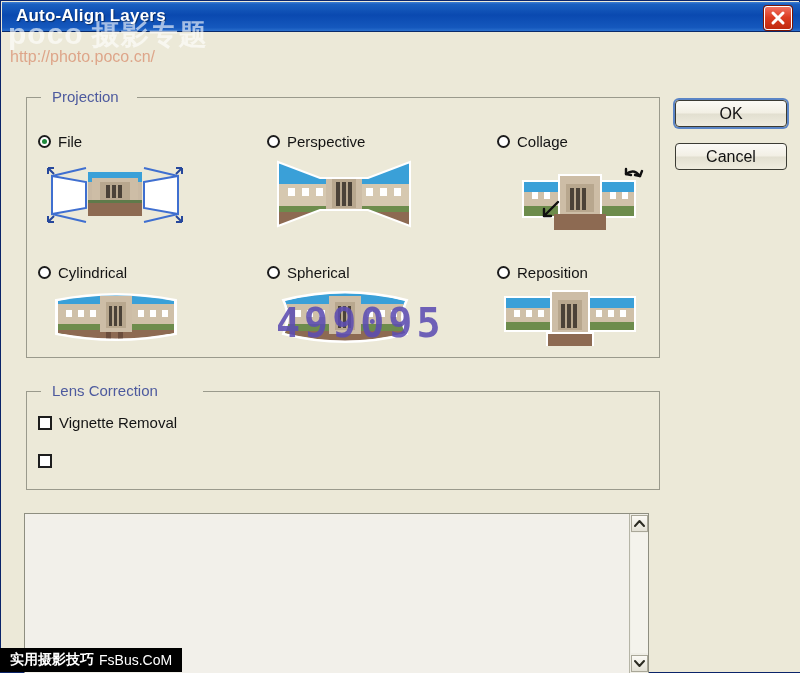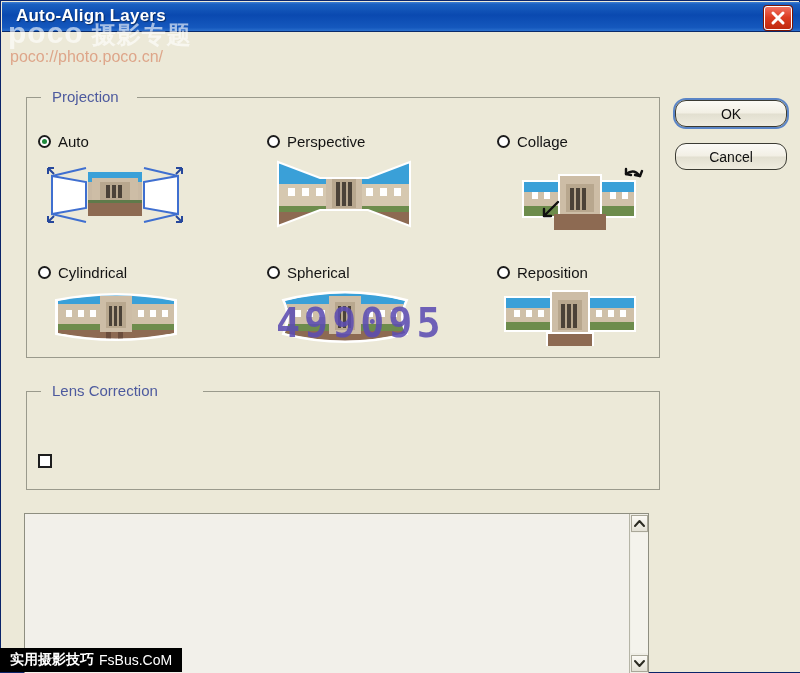--- a/index.html
+++ b/index.html
@@ -126,41 +126,41 @@
   .sb-btn svg{position:absolute;left:2px;top:3px;}
   #sb-track{
     position:absolute;left:1px;top:19px;width:17px;height:120px;
     background:#f4f3ec;
   }
 
   
   .dlg-btn{
     position:absolute;width:112px;height:27px;
     background:linear-gradient(to bottom,#fbfaf6 0%,#f2efe4 48%,#e2dfd0 52%,#efecdf 100%);
-    border:1px solid #3b3b33;border-radius:11px;
-    font-size:14px;color:#111111;
+    border:1px solid #3b3b33;border-radius:4px;
+    font-size:16px;color:#111111;
     display:flex;align-items:center;justify-content:center;
     cursor:pointer;box-sizing:border-box;
   }
   #ok-button{left:673px;top:68px;box-shadow:0 0 0 2px #5b85c6;}
   #cancel-button{left:673px;top:111px;}
 
   
   #right-sep{
     position:absolute;left:797px;top:31px;width:1px;height:640px;background:#b8b5a9;
   }
 
   
   .wm{position:absolute;pointer-events:none;}
   #wm-poco{
     left:8px;top:16px;font-size:30px;font-weight:bold;
     color:rgba(255,255,255,.62);letter-spacing:1px;white-space:nowrap;
   }
   #wm-poco-cn{
-    font-size:24px;margin-left:8px;
+    font-size:28px;margin-left:8px;
   }
   #wm-url{
     left:10px;top:48px;font-size:16px;
     color:rgba(219,150,120,.82);white-space:nowrap;
   }
   #wm-number{
     left:276px;top:300px;font-size:40px;font-weight:bold;
     color:rgba(92,76,178,.88);letter-spacing:4px;
     font-family:"DejaVu Sans Mono","Liberation Mono",monospace;
     white-space:nowrap;
@@ -191,21 +191,21 @@
   <div id="client">
 
     <div class="group" id="projection-group">
       <div class="gb-line-l"></div>
       <div class="gb-line-r"></div>
       <div class="group-title">Projection</div>
     </div>
 
     <div class="radio-row" style="left:36px;top:101px;">
       <span class="radio-mark on"></span>
-      <span class="radio-label">Auto</span>
+      <span class="radio-label">File</span>
     </div>
     <div class="radio-row" style="left:265px;top:101px;">
       <span class="radio-mark"></span>
       <span class="radio-label">Perspective</span>
     </div>
     <div class="radio-row" style="left:495px;top:101px;">
       <span class="radio-mark"></span>
       <span class="radio-label">Collage</span>
     </div>
 
@@ -393,20 +393,24 @@
         <rect x="120" y="24" width="6" height="7" fill="#ffffff"></rect>
       </svg>
     </div>
 
     <div class="group" id="lens-group">
       <div class="gb-line-l"></div>
       <div class="gb-line-r"></div>
       <div class="group-title">Lens Correction</div>
     </div>
 
+    <div class="check-row" style="left:36px;top:382px;">
+      <span class="check-mark"></span>
+      <span class="check-label">Vignette Removal</span>
+    </div>
     <div class="check-row" style="left:36px;top:422px;">
       <span class="check-mark"></span>
     </div>
 
     <div id="desc-panel">
       <div id="scrollbar">
         <div class="sb-btn up">
           <svg width="11" height="9" viewBox="0 0 11 9">
             <path d="M1 7 L5.5 2 L10 7" stroke="#2b2b22" stroke-width="2" fill="none" stroke-linecap="round" stroke-linejoin="round"></path>
           </svg>
@@ -422,18 +426,18 @@
 
     <div class="dlg-btn" id="ok-button">OK</div>
     <div class="dlg-btn" id="cancel-button">Cancel</div>
 
   </div>
 </div>
 
 <div class="wm" id="wm-poco">
   <span>poco</span><span id="wm-poco-cn">摄影专题</span>
 </div>
-<div class="wm" id="wm-url">poco://photo.poco.cn/</div>
+<div class="wm" id="wm-url">http://photo.poco.cn/</div>
 <div class="wm" id="wm-number">499095</div>
 <div class="wm" id="wm-bottom">
   <span class="cn">实用摄影技巧</span>
   <span>FsBus.CoM</span>
 </div>
 
 </body></html>

